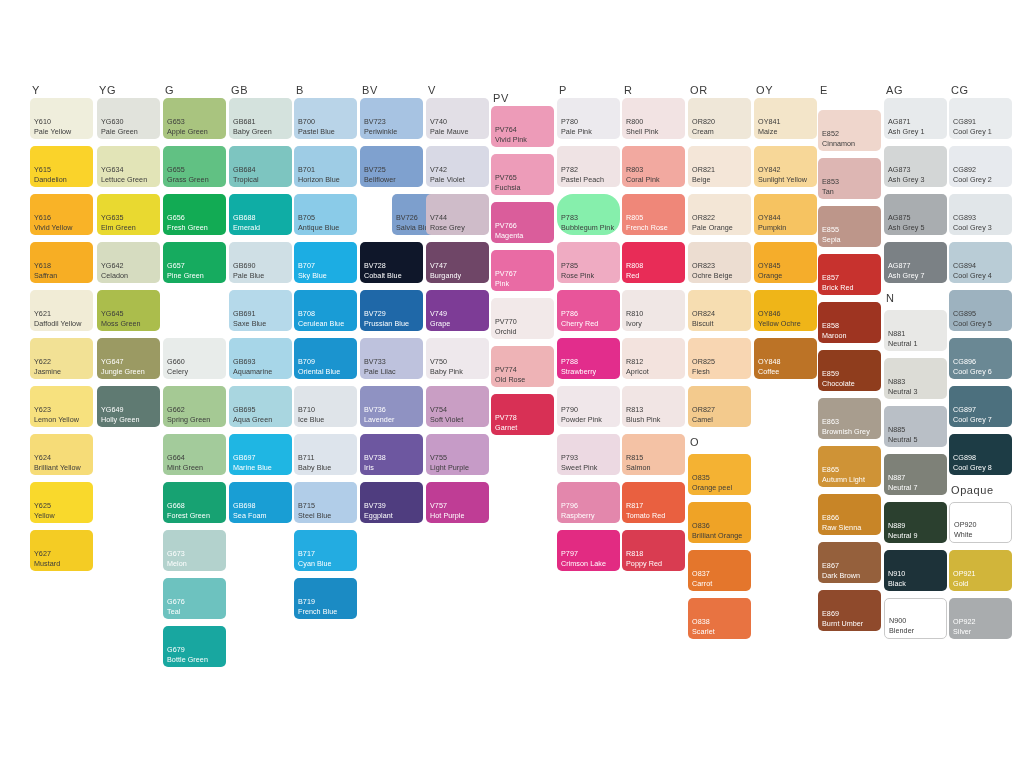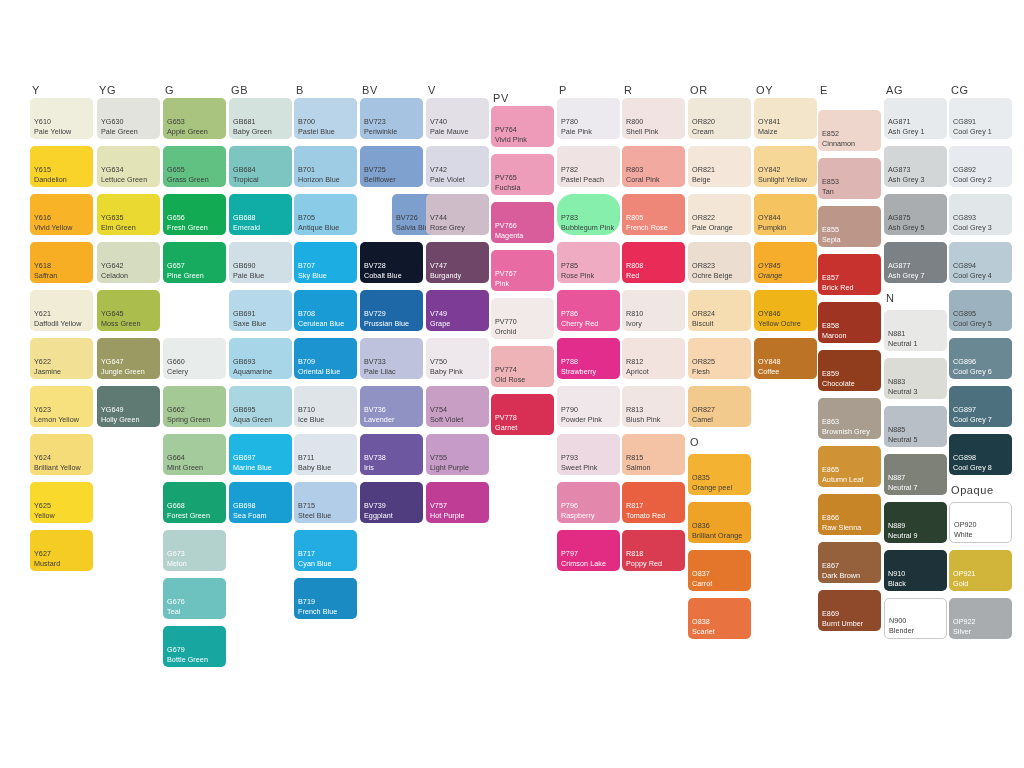--- a/index.html
+++ b/index.html
@@ -771,21 +771,21 @@
             <span class="nm">Sunlight Yellow</span>
           </span>
         </div>
         <div class="swatch" style="background: rgb(246, 195, 97);">
           <span class="lbl" style="color: rgb(59, 59, 59);">
             <span class="code">OY844</span>
             <span class="nm">Pumpkin</span>
           </span>
         </div>
         <div class="swatch" style="background: rgb(245, 173, 43);">
-          <span class="lbl" style="color: rgb(59, 59, 59); font-style: italic;">
+          <span class="lbl" style="color: rgb(59, 59, 59);">
             <span class="code">OY845</span>
             <span class="nm">Orange</span>
           </span>
         </div>
         <div class="swatch" style="background: rgb(239, 181, 24);">
           <span class="lbl" style="color: rgb(59, 59, 59);">
             <span class="code">OY846</span>
             <span class="nm">Yellow Ochre</span>
           </span>
         </div>
@@ -838,21 +838,21 @@
         </div>
         <div class="swatch" style="background: rgb(168, 157, 142);">
           <span class="lbl" style="color: rgb(255, 255, 255);">
             <span class="code">E863</span>
             <span class="nm">Brownish Grey</span>
           </span>
         </div>
         <div class="swatch" style="background: rgb(207, 147, 54);">
           <span class="lbl" style="color: rgb(255, 255, 255);">
             <span class="code">E865</span>
-            <span class="nm">Autumn Leaf</span>
+            <span class="nm">Autumn Light</span>
           </span>
         </div>
         <div class="swatch" style="background: rgb(200, 133, 39);">
           <span class="lbl" style="color: rgb(255, 255, 255);">
             <span class="code">E866</span>
             <span class="nm">Raw Sienna</span>
           </span>
         </div>
         <div class="swatch" style="background: rgb(149, 96, 60);">
           <span class="lbl" style="color: rgb(255, 255, 255);">

